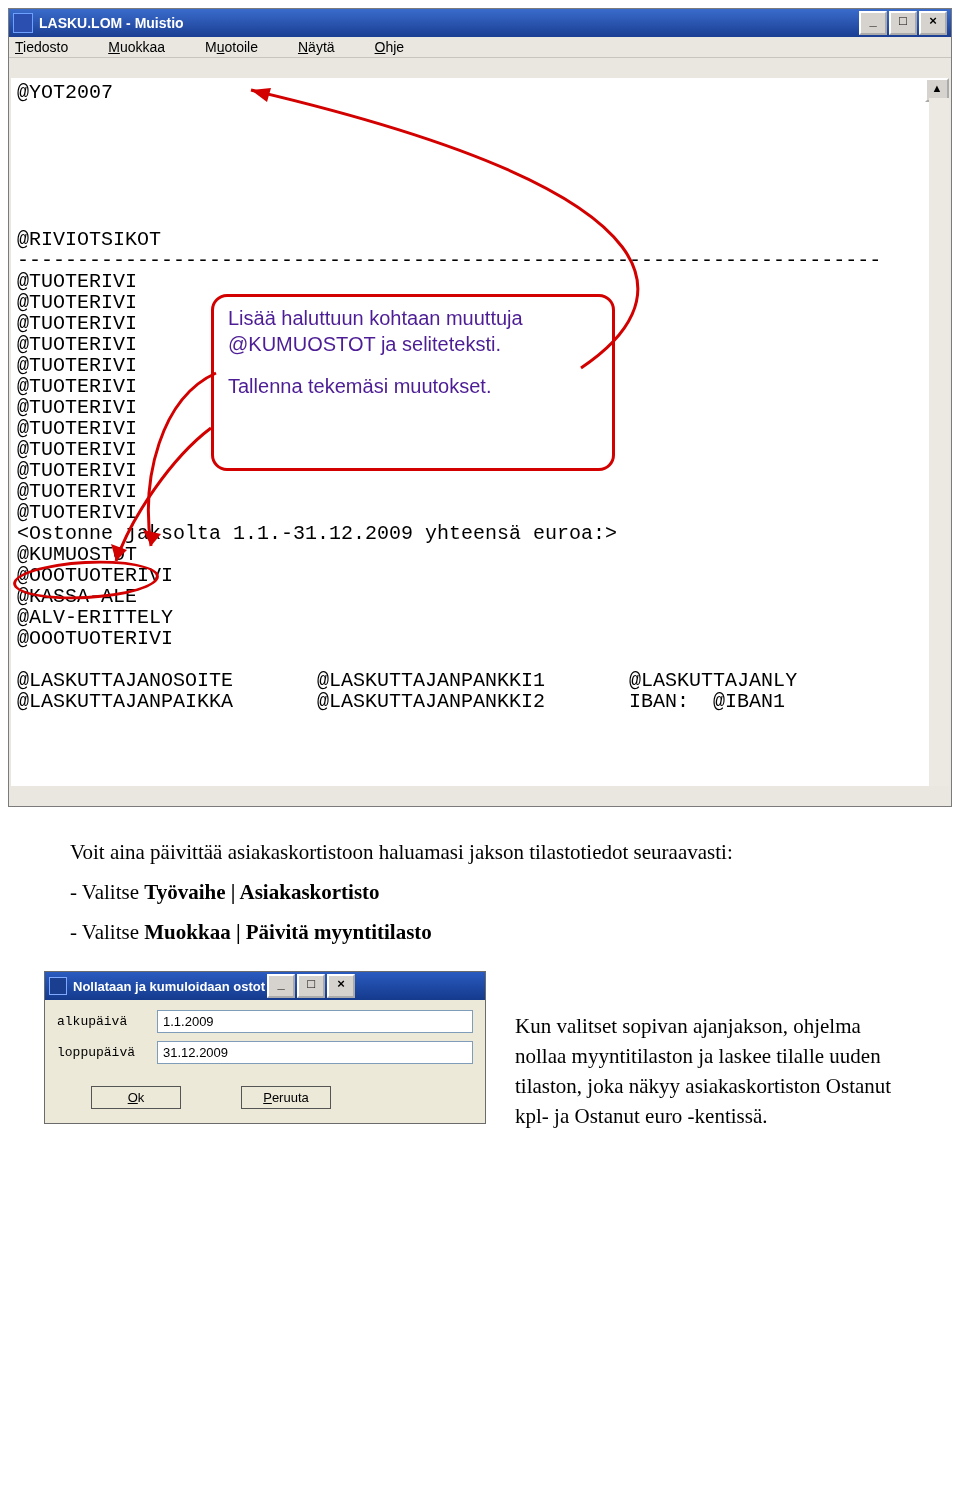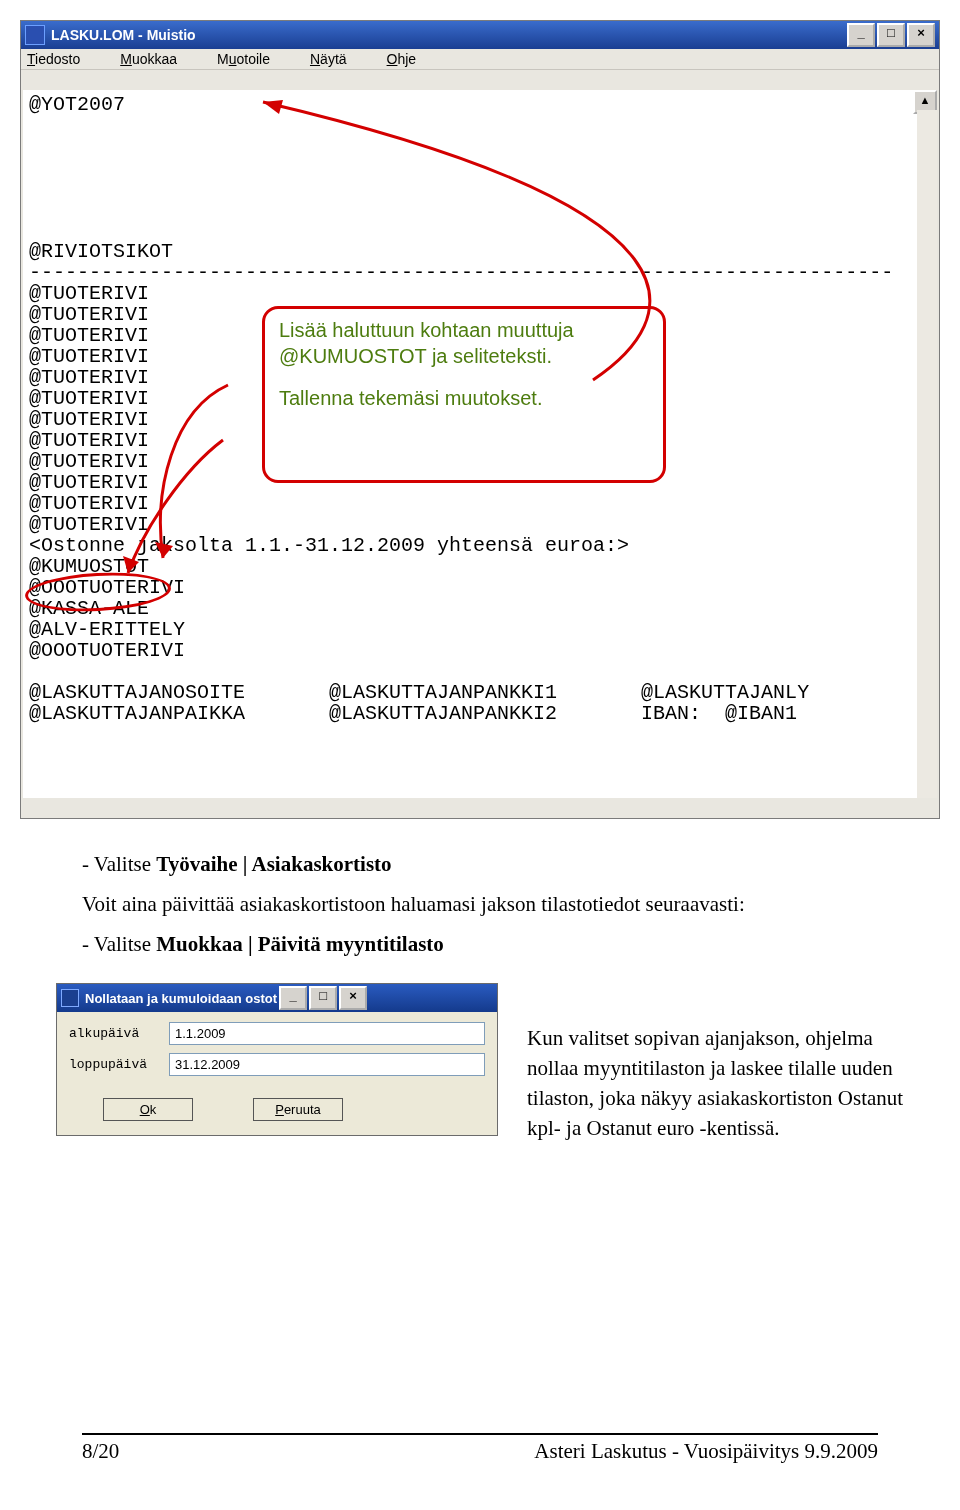--- a/index.html
+++ b/index.html
@@ -4,21 +4,21 @@
 <style>
   body {
     margin: 0;
     padding: 0;
     background: #fff;
     font-family: "Times New Roman", serif;
     width: 960px;
   }
   .page {
     width: 960px;
-    padding: 12px;
+    padding: 0;
     box-sizing: border-box;
   }
   
   .win {
     margin: 8px 8px 0 8px;
     border: 1px solid #7b7b7b;
     background: #e9e7e0;
     font-family: Tahoma, sans-serif;
     font-size: 13px;
   }
@@ -80,23 +80,22 @@
   .anno-box {
     position: absolute;
     left: 200px; top: 216px;
     width: 370px; height: 155px;
     border: 3px solid #d30000;
     border-radius: 16px;
     background: transparent;
     padding: 8px 14px;
     font-family: Arial, sans-serif;
     font-size: 20px;
-    color: #4d7c0f;
+    color: #4c1d95;
     line-height: 26px;
-    margin-left: 39px;
   }
   .anno-box p { margin: 0 0 16px 0; }
   
   .arrow-svg {
     position: absolute;
     top: 0; left: 0;
     width: 100%; height: 100%;
     pointer-events: none;
   }
   .red-oval {
@@ -230,24 +229,24 @@
       <path d="M 200 350 C 160 380, 120 440, 105 483" stroke="#d30000" stroke-width="3" fill="none"></path>
       <polygon points="105,483 100,466 116,472" fill="#d30000"></polygon>
 
       <path d="M 570 290 C 660 230, 700 120, 240 12" stroke="#d30000" stroke-width="3" fill="none"></path>
       <polygon points="240,12 260,10 256,24" fill="#d30000"></polygon>
     </svg>
   </div>
 </div>
 
 <div class="bodytext">
+  <p>Voit aina päivittää asiakaskortistoon haluamasi jakson tilastotiedot seuraavasti:</p>
   <p>
     <span>- Valitse </span><b>Työvaihe | Asiakaskortisto</b>
   </p>
-  <p>Voit aina päivittää asiakaskortistoon haluamasi jakson tilastotiedot seuraavasti:</p>
   <p>
     <span>- Valitse </span><b>Muokkaa | Päivitä myyntitilasto</b>
   </p>
 </div>
 
 <div class="lower">
   <div class="dialog">
     <div class="dtitlebar">
       <span class="sys-icon"></span>
       <span>Nollataan ja kumuloidaan ostot</span>
@@ -267,18 +266,14 @@
       </div>
       <div class="btnrow">
         <button><u>O</u><span>k</span></button>
         <button><u>P</u><span>eruuta</span></button>
       </div>
     </div>
   </div>
   <div class="sidenote" style="top:40px;">Kun valitset sopivan ajanjakson, ohjelma nollaa myyntitilaston ja laskee tilalle uuden tilaston, joka näkyy asiakaskortiston Ostanut kpl- ja Ostanut euro -kentissä.</div>
 </div>
 
-<div class="footer">
-  <span>8/20</span>
-  <span class="fr">Asteri Laskutus - Vuosipäivitys 9.9.2009</span>
-</div>
 
 </div>
 
 </body></html>

